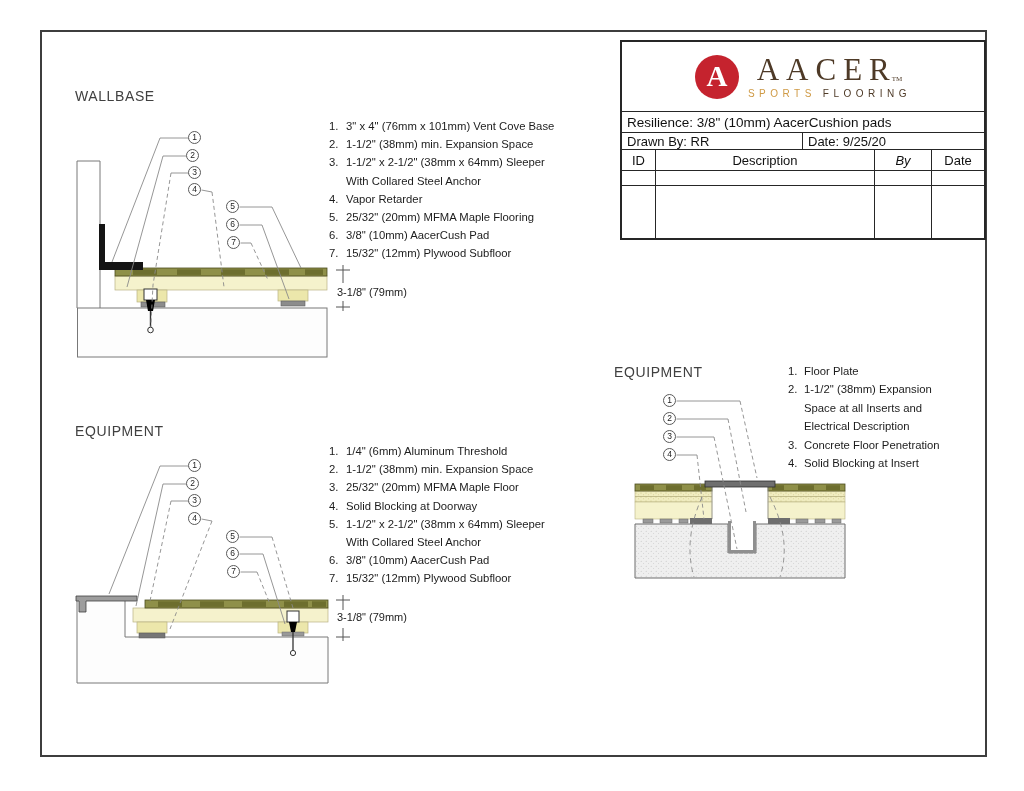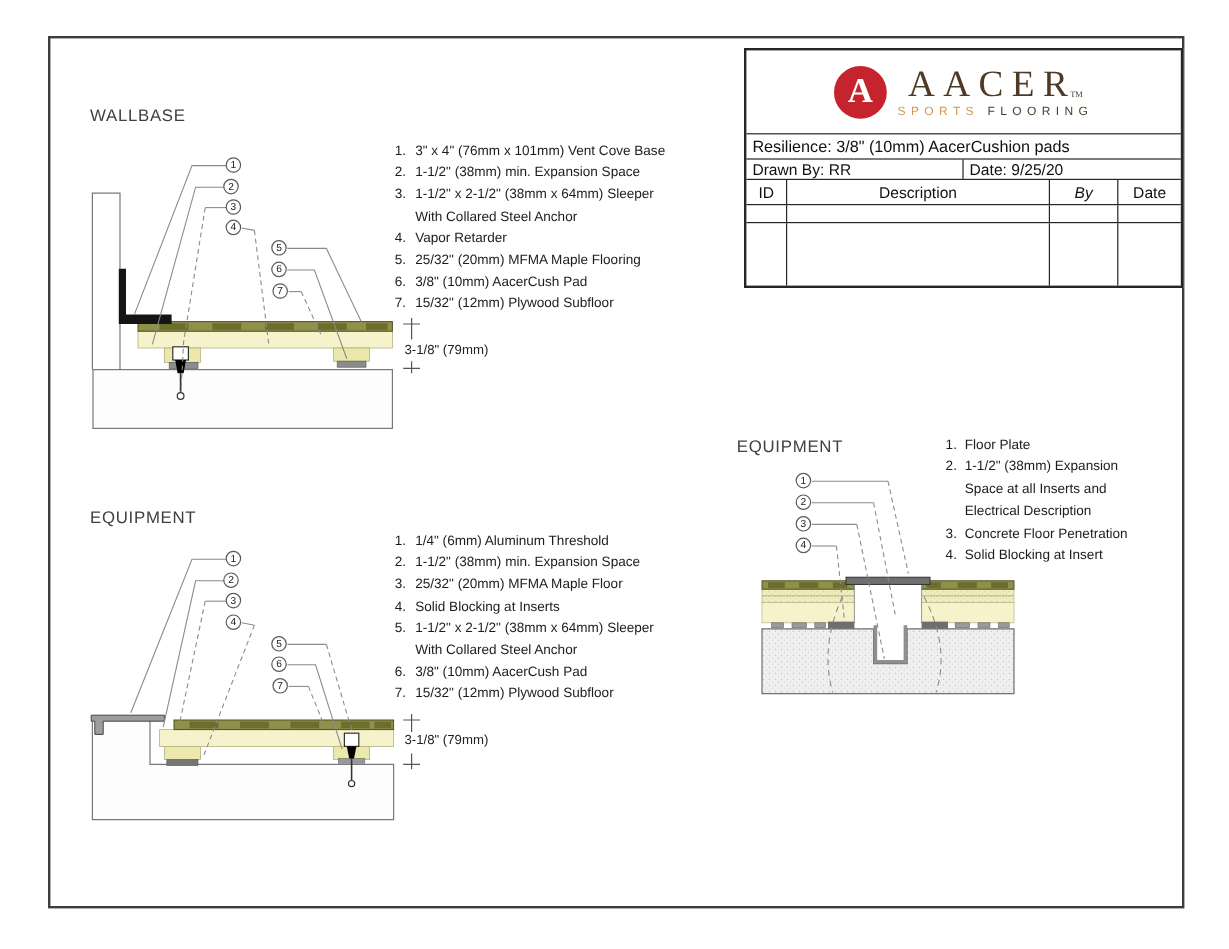--- a/index.html
+++ b/index.html
@@ -217,21 +217,21 @@
     <div class="note-row">
         <span class="num">2.</span>
         <span>1-1/2" (38mm) min. Expansion Space</span>
       </div>
     <div class="note-row">
         <span class="num">3.</span>
         <span>25/32" (20mm) MFMA Maple Floor</span>
       </div>
     <div class="note-row">
         <span class="num">4.</span>
-        <span>Solid Blocking at Inserts</span>
+        <span>Solid Blocking at Doorway</span>
       </div>
     <div class="note-row">
         <span class="num">5.</span>
         <span>1-1/2" x 2-1/2" (38mm x 64mm) Sleeper</span>
       </div>
     <div class="note-row">
         <span class="num"></span>
         <span>With Collared Steel Anchor</span>
       </div>
     <div class="note-row">

